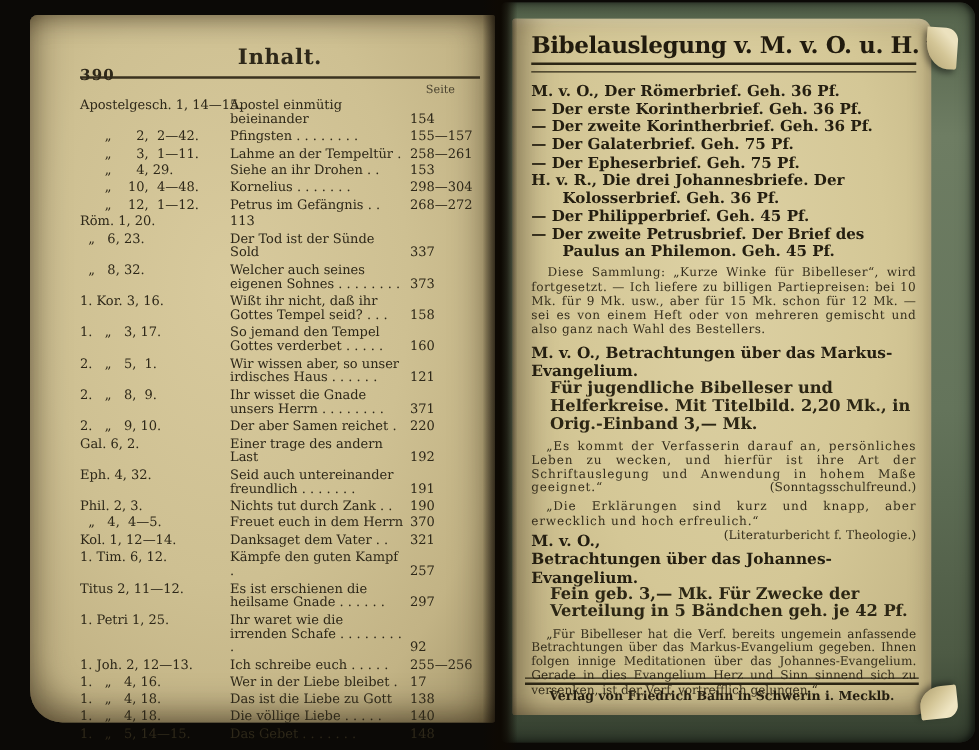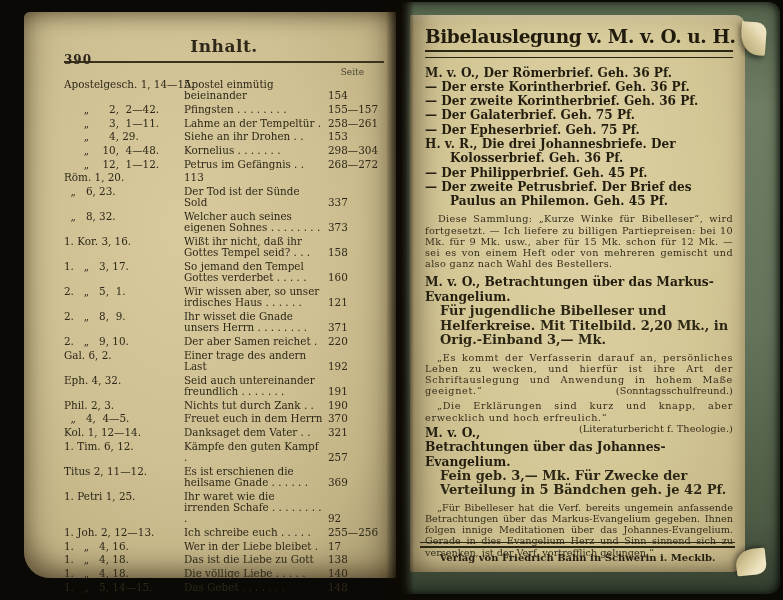--- a/index.html
+++ b/index.html
@@ -193,21 +193,21 @@
             <span class="pg">321</span>
           </div>
           <div class="toc-row">
             <span class="ref">1. Tim. 6, 12.</span>
             <span class="ttl">Kämpfe den guten Kampf .</span>
             <span class="pg">257</span>
           </div>
           <div class="toc-row">
             <span class="ref">Titus 2, 11—12.</span>
             <span class="ttl">Es ist erschienen die heilsame Gnade . . . . . .</span>
-            <span class="pg">369</span>
+            <span class="pg">297</span>
           </div>
           <div class="toc-row">
             <span class="ref">1. Petri 1, 25.</span>
             <span class="ttl">Ihr waret wie die irrenden Schafe . . . . . . . . .</span>
             <span class="pg">92</span>
           </div>
           <div class="toc-row">
             <span class="ref">1. Joh. 2, 12—13.</span>
             <span class="ttl">Ich schreibe euch . . . . .</span>
             <span class="pg">255—256</span>

